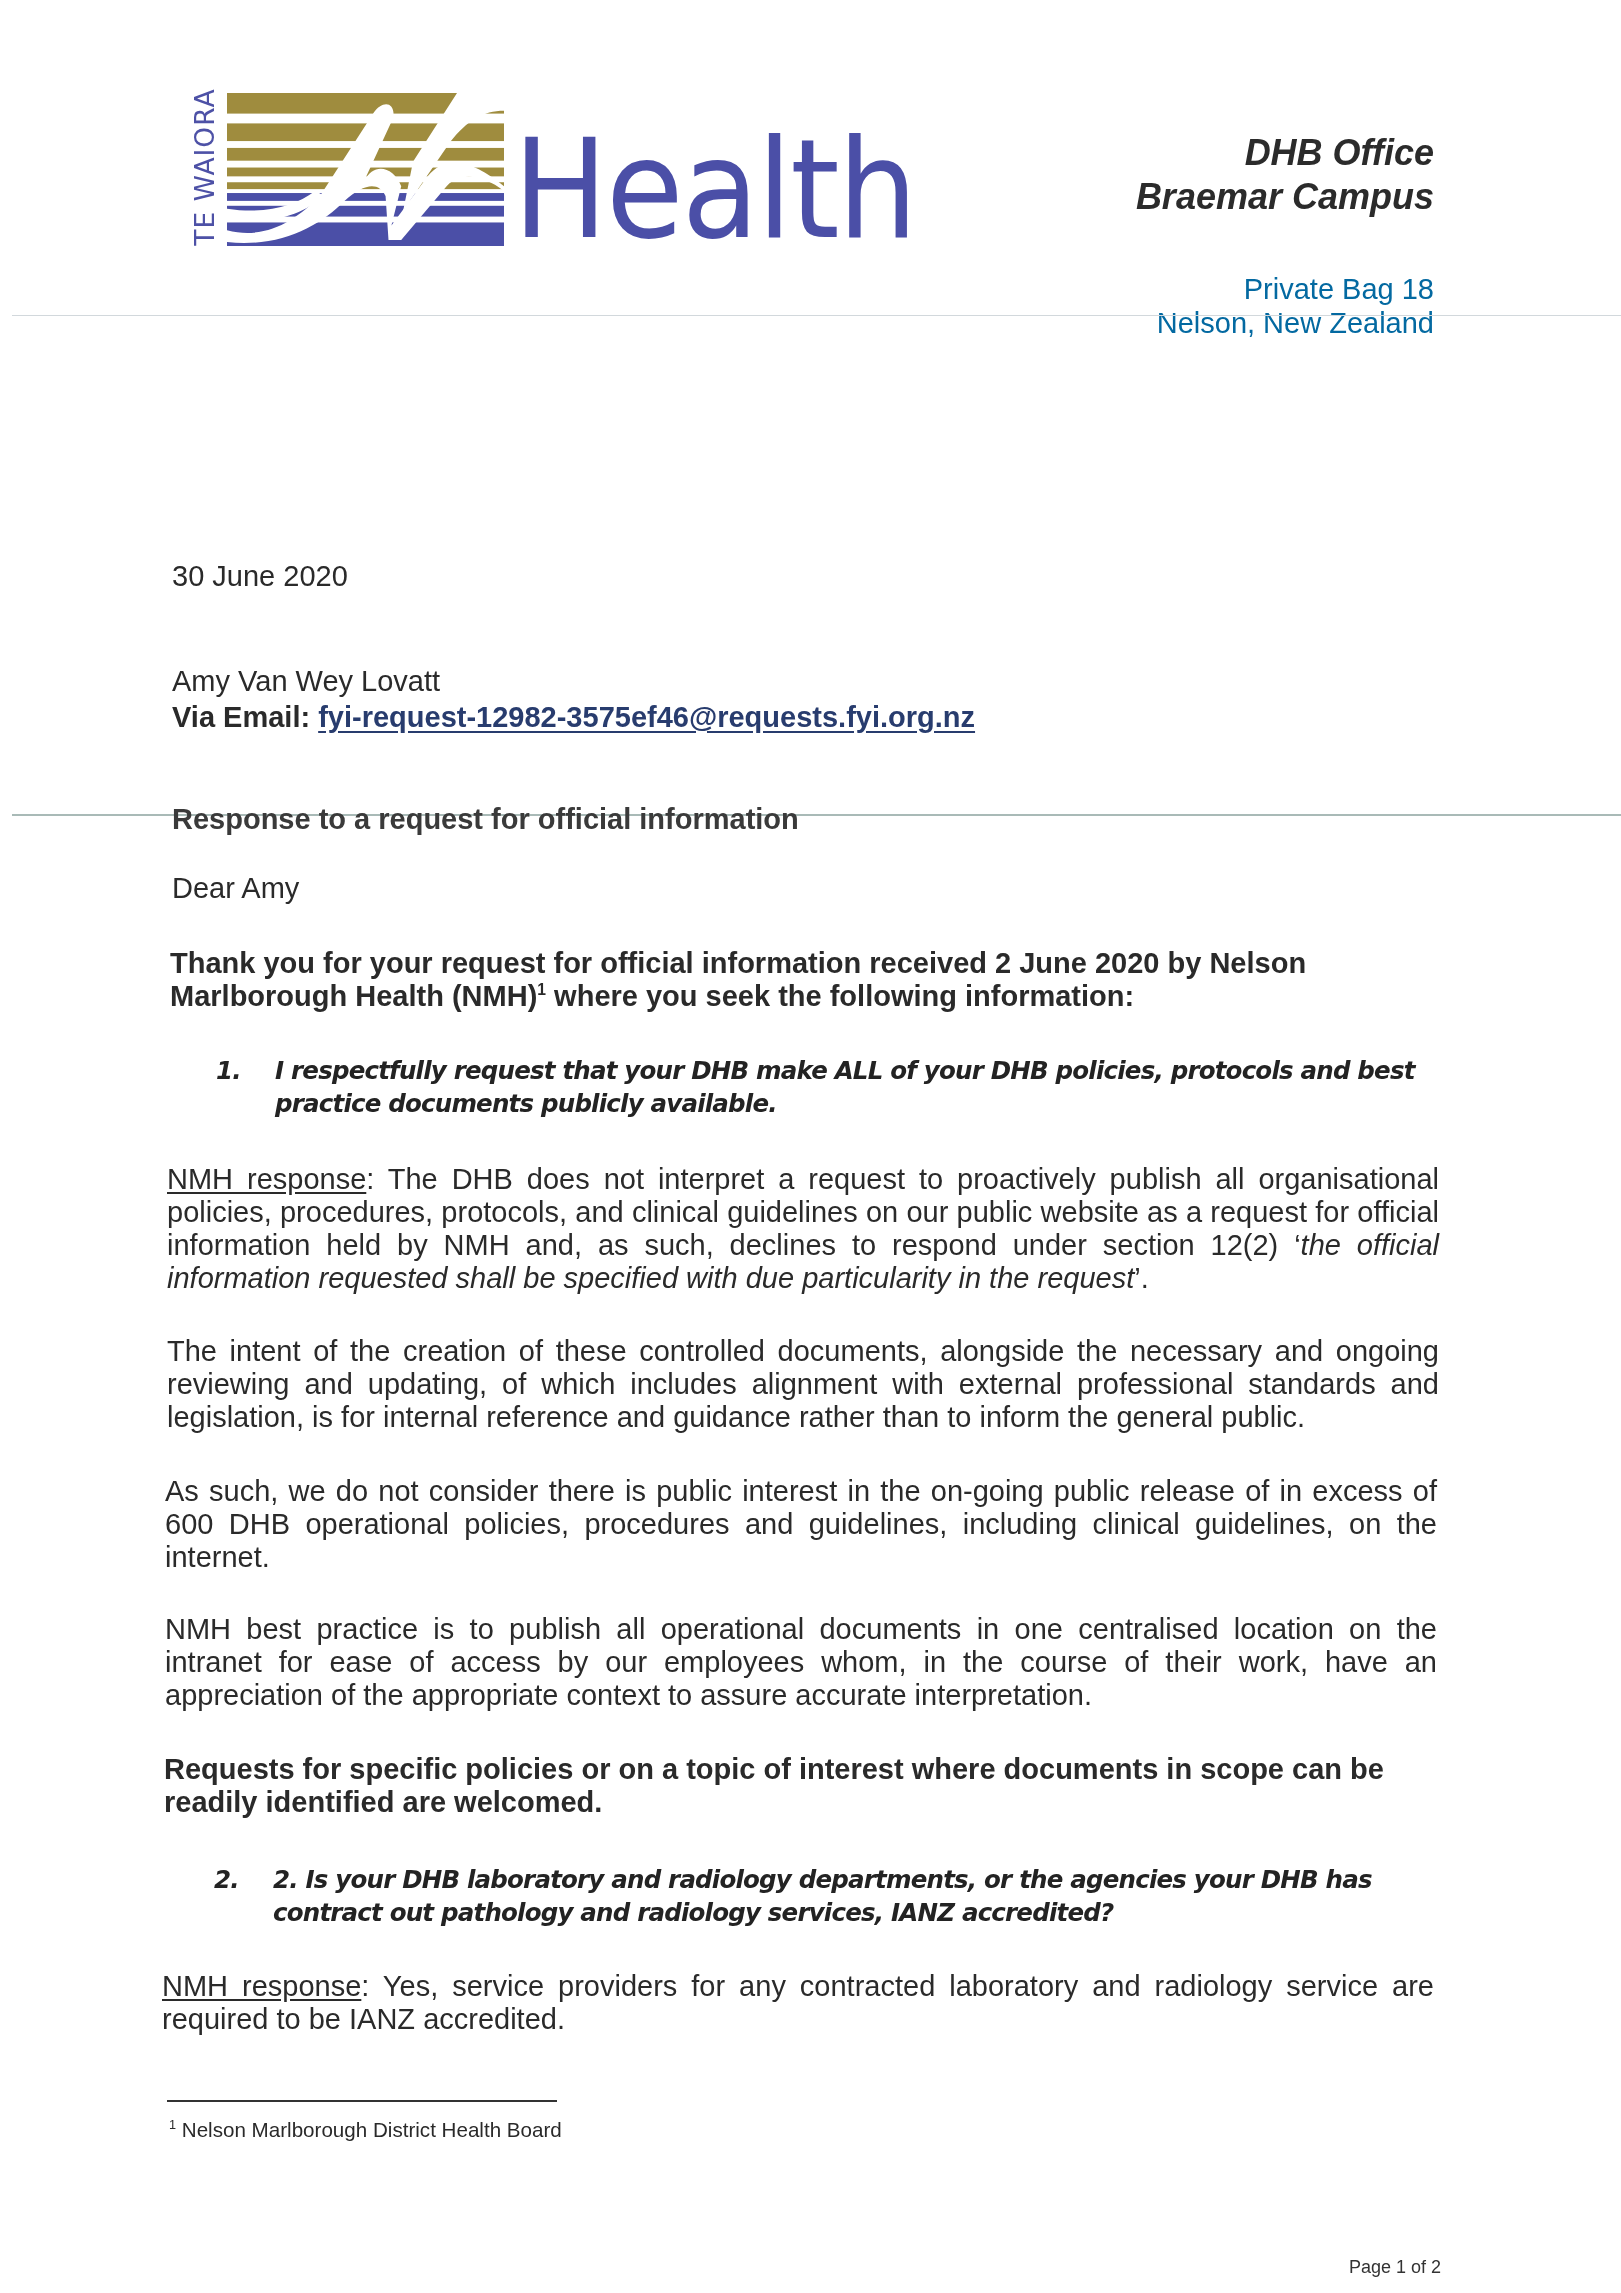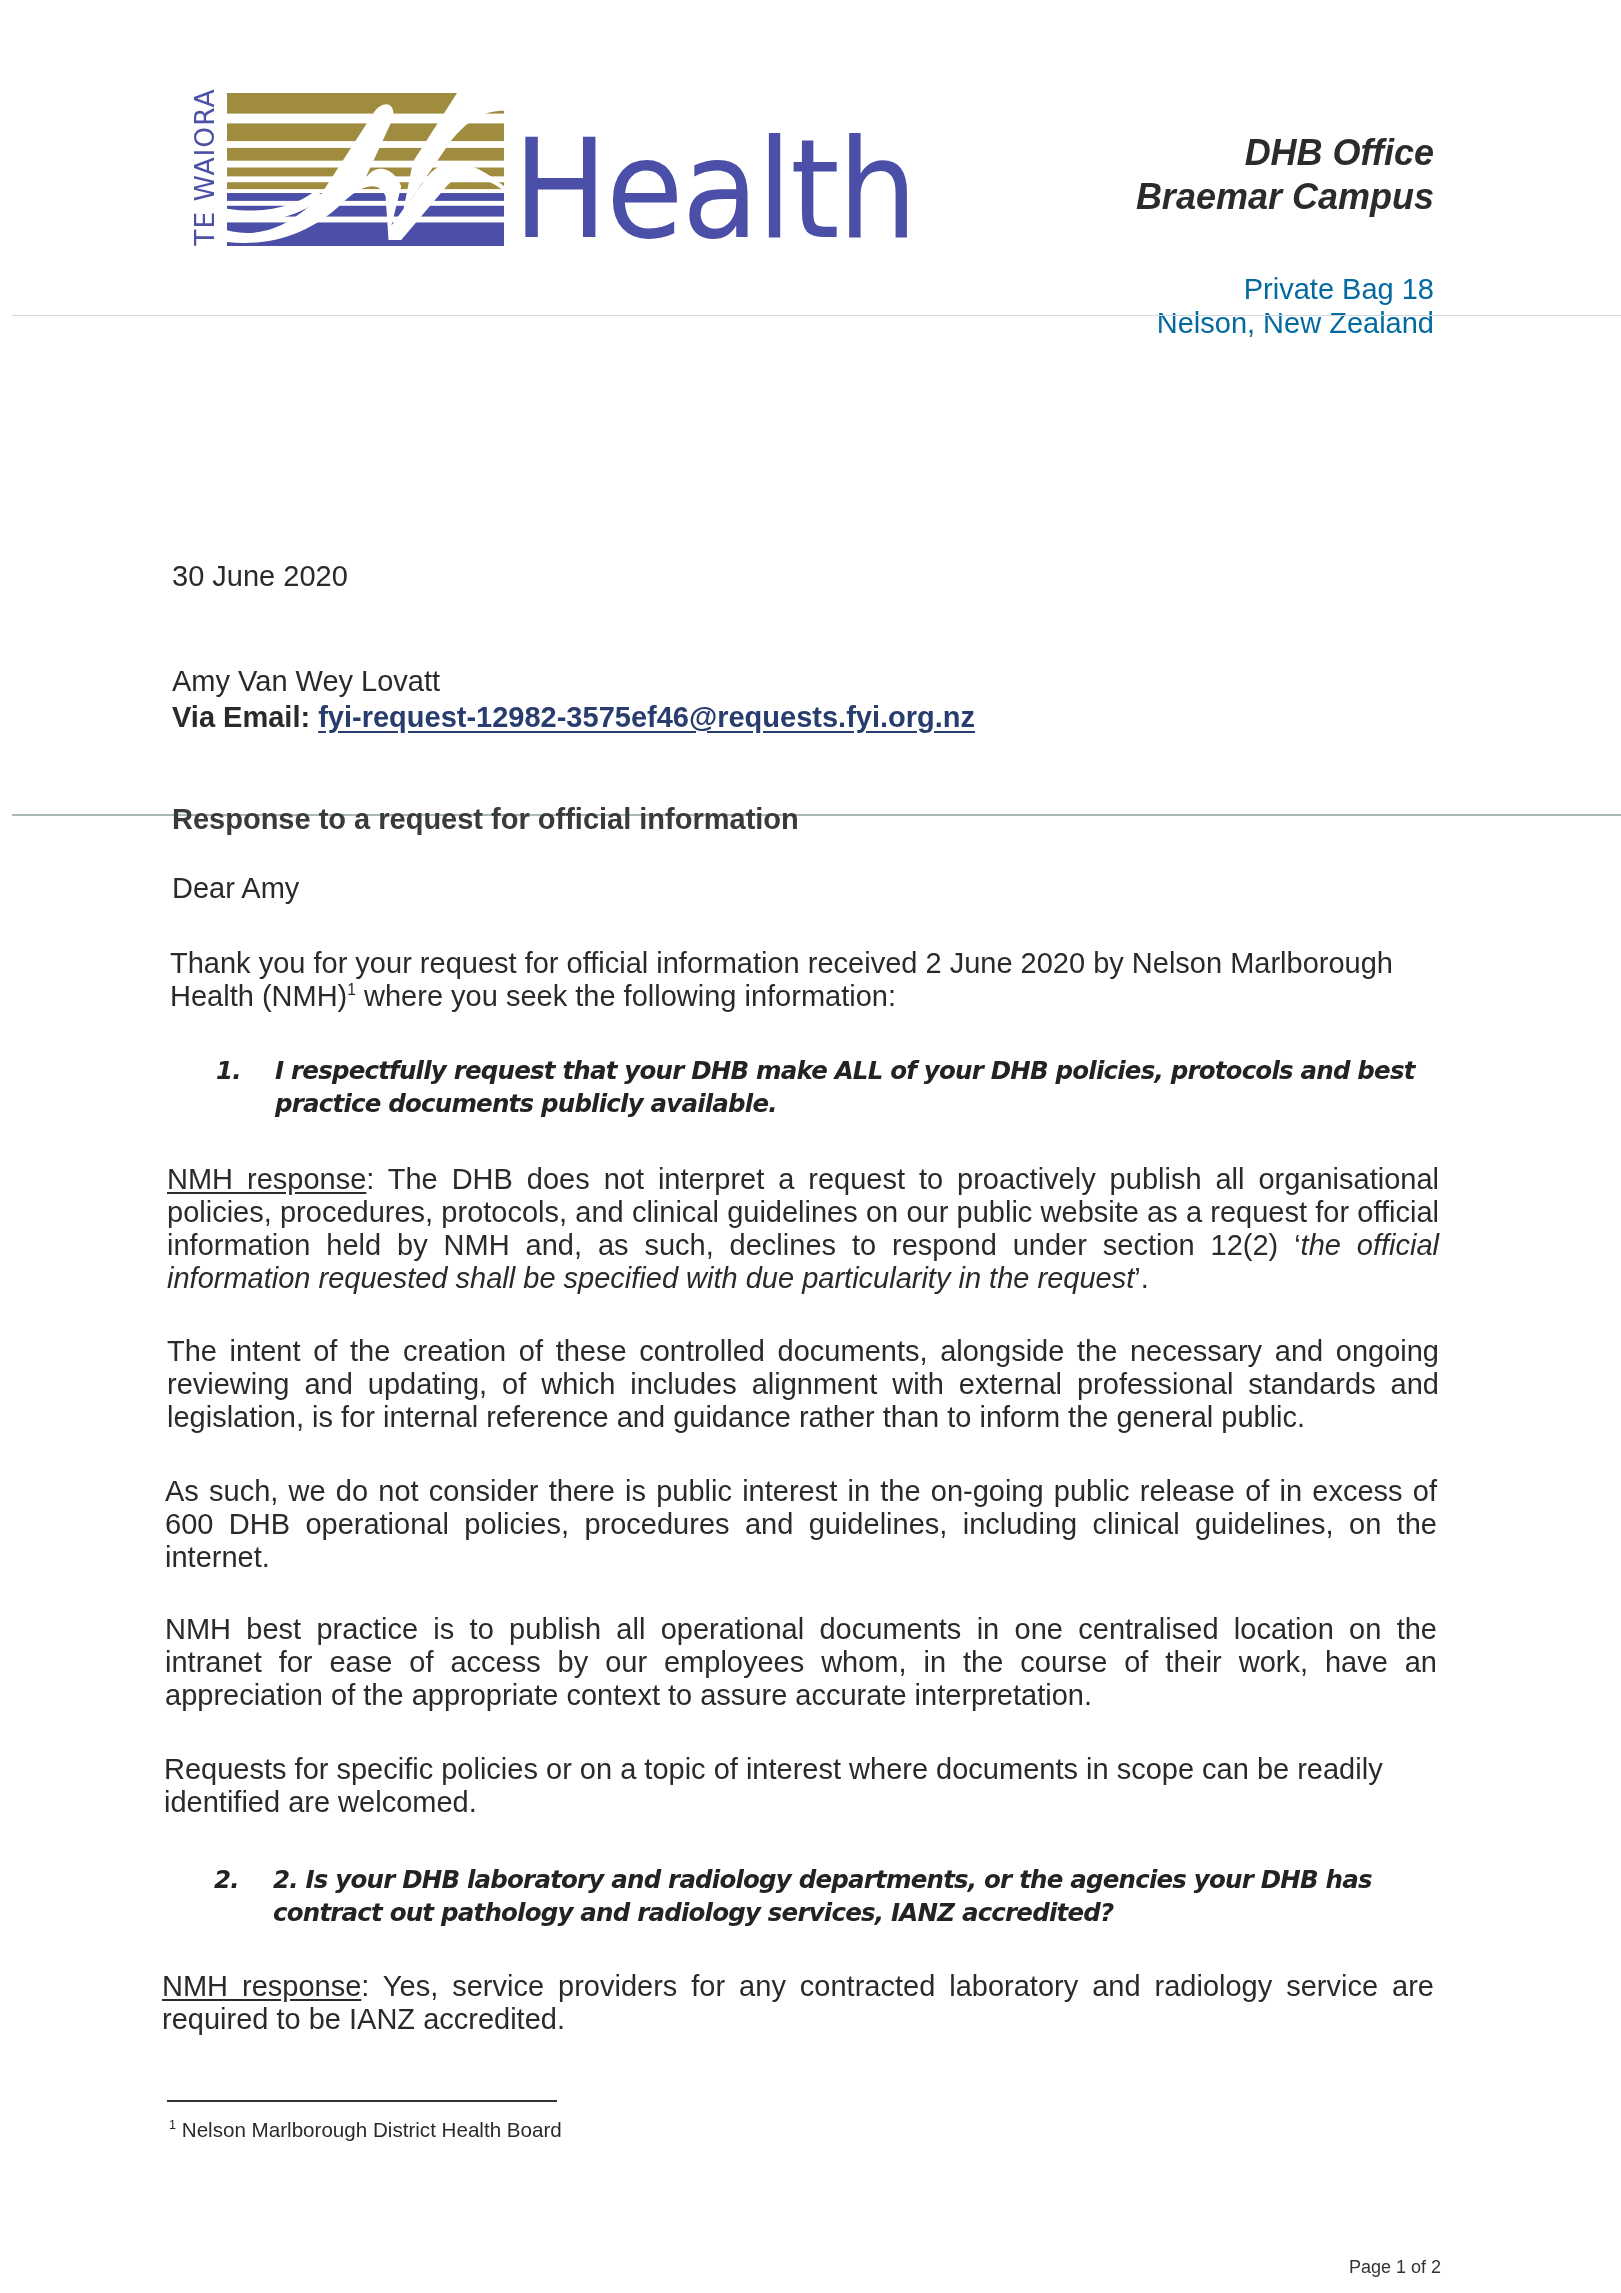--- a/index.html
+++ b/index.html
@@ -21,21 +21,21 @@
   
   .office { right: 187px; text-align: right; font-weight: bold; font-style: italic; font-size: 36px; line-height: 44px; color: #2b2b2b; }
   .address { right: 187px; text-align: right; font-size: 29px; line-height: 34px; color: #0369a1; }
 
   .rule { left: 11.8px; right: 0; height: 2px; }
   .rule-top { top: 315px; background: #d2d8dc; height: 1px; }
   .rule-mid { top: 814px; background: #a9bab7; height: 2px; }
 
   .text { font-size: 29px; line-height: 33px; color: #2a2a2a; }
   .para { left: 167px; width: 1272px; text-align: justify; text-align-last: left; }
-  .para-r { left: 167px; width: 1272px; }
+  .para-r { left: 167px; width: 1272px; font-weight: bold; }
   .heading { left: 172px; top: 802px; font-weight: bold; font-size: 29px; line-height: 35px; color: #3a3a3a; }
 
   .list-item { left: 216px; width: 1215px; font-family: "DejaVu Sans", sans-serif; font-style: italic; font-weight: bold;
         font-size: 24.5px; line-height: 33px; color: #232323; letter-spacing: -0.8px; }
   .list-item .num { position: absolute; left: 0; top: 0; }
   .list-item .body { margin-left: 59px; display: block; }
 
   .u { text-decoration: underline; text-underline-offset: 2.9px; }
   .i { font-style: italic; }
   .link { color: #283c6e; text-decoration: underline; text-underline-offset: 3.9px; }

